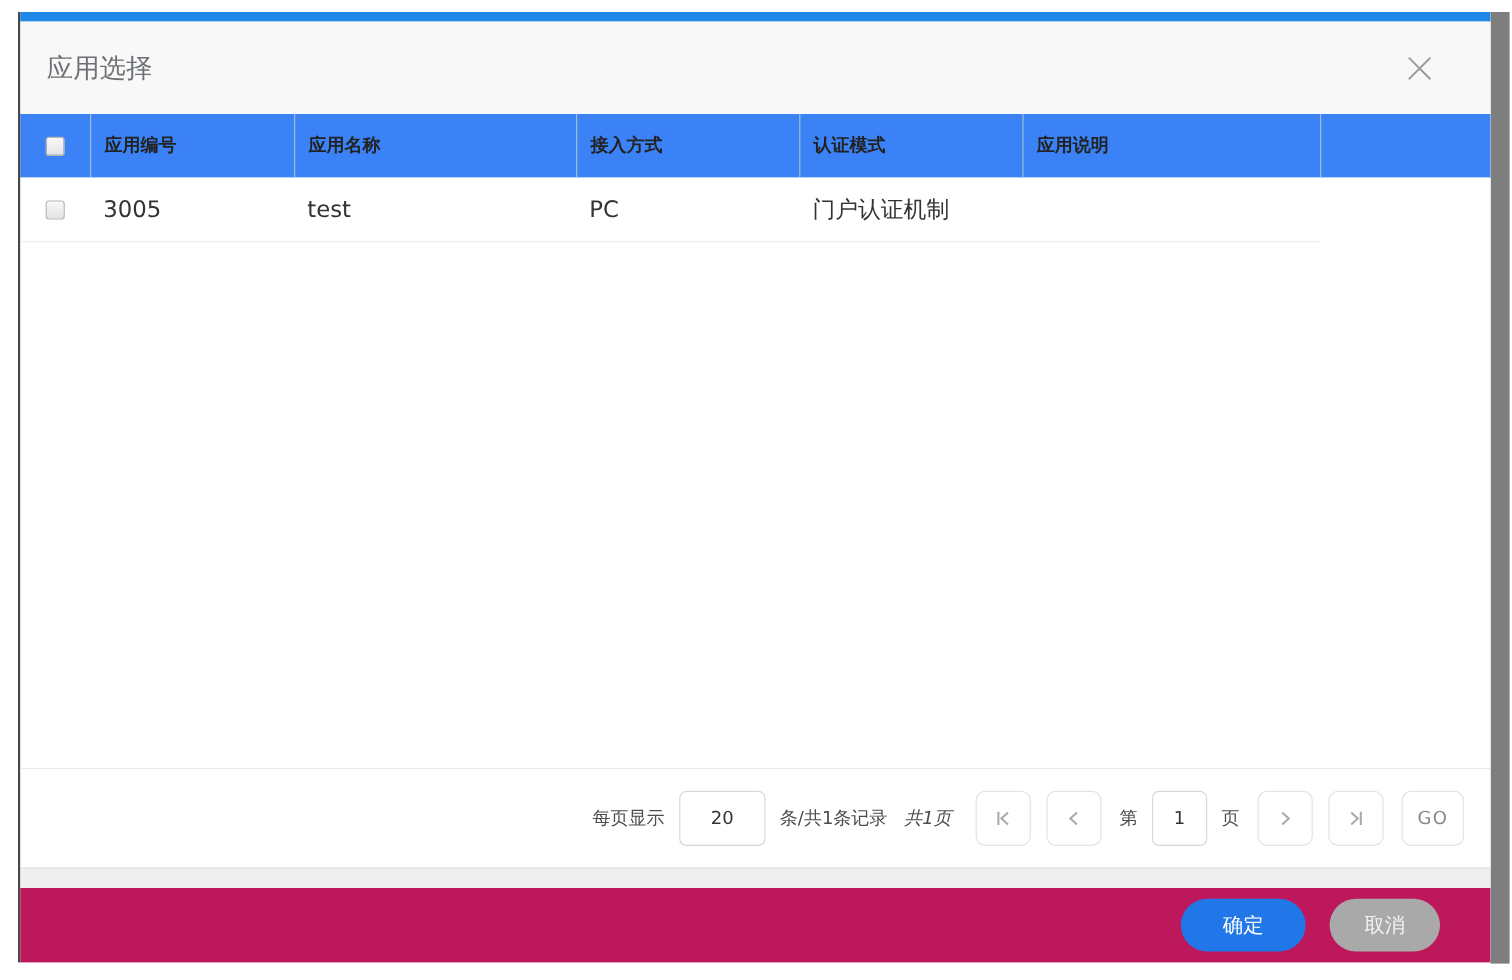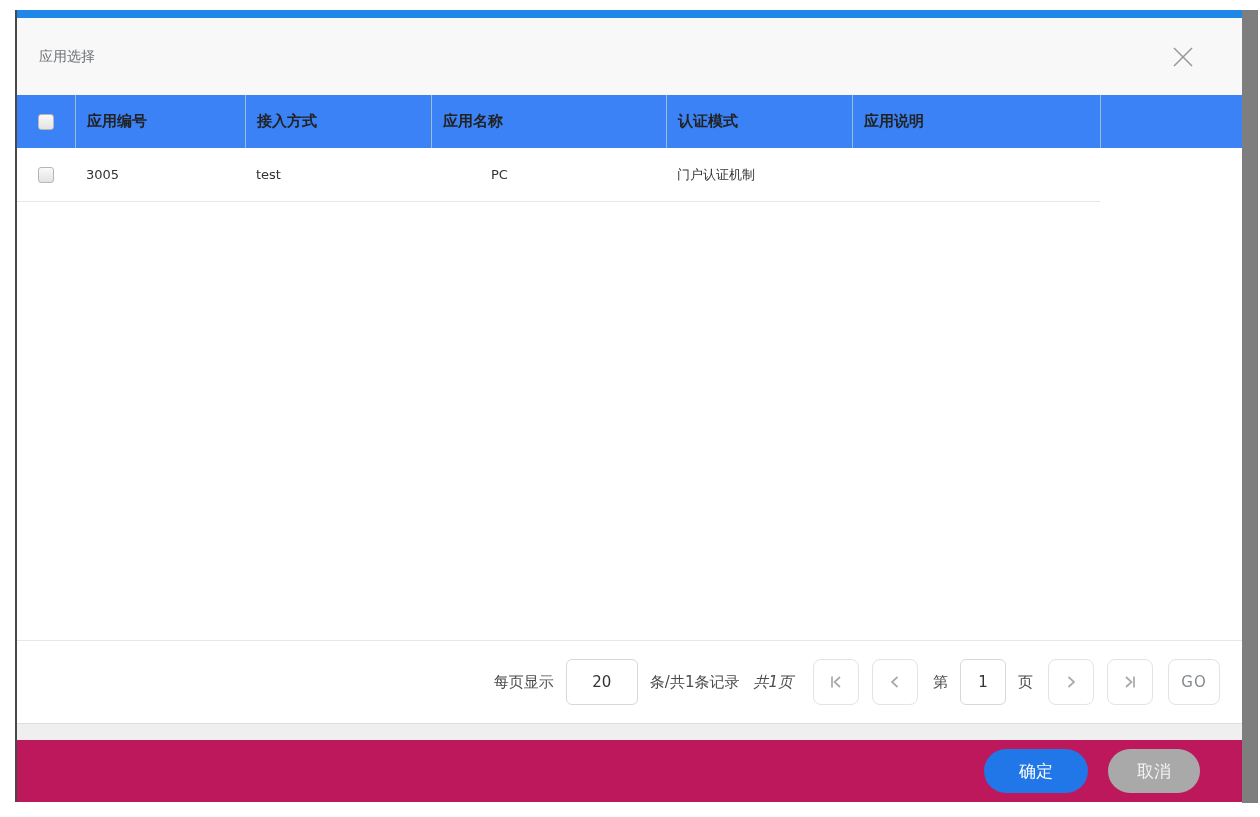--- a/index.html
+++ b/index.html
@@ -25,37 +25,37 @@
     display: flex; flex-direction: column;
   }
 
   .topbar { height: 8px; background: #1e87e8; flex: none; }
 
   .titlebar {
     height: 77px; flex: none; background: #f8f8f8;
     display: flex; align-items: center; justify-content: space-between;
     padding: 0 40px 0 22px;
   }
-  .title { font-size: 14px; color: #6d7175; }
+  .title { font-size: 22px; color: #6d7175; }
   .close-btn { background: none; border: none; cursor: pointer; line-height: 0; padding: 4px; }
 
   
   .thead { display: flex; height: 53px; flex: none; background: #3b82f6; }
   .trow  { display: flex; height: 54px; flex: none; background: #ffffff; }
   .cell { display: flex; align-items: center; padding-left: 11px; height: 100%; overflow: hidden; }
   .c0 { width: 58px;  justify-content: center; padding-left: 0; flex: none; }
   .c1 { width: 170px; flex: none; }
   .c2 { width: 235px; flex: none; }
   .c3 { width: 186px; flex: none; }
   .c4 { width: 186px; flex: none; }
   .c5 { width: 248px; flex: none; }
   .c6 { flex: 1; }
   .thead .cell { font-weight: bold; font-size: 15px; color: #222222; border-left: 1px solid #9cbdd1; }
   .thead .cell.c0 { border-left: none; }
-  .trow .cell { font-size: 13px; color: #333333; border-bottom: 1px solid #e7e7e7; }
+  .trow .cell { font-size: 19px; color: #333333; border-bottom: 1px solid #e7e7e7; }
   .trow .cell.c6 { border-bottom: none; }
 
   .checkbox {
     width: 16px; height: 16px;
     border: 1px solid #b6b6b6; border-radius: 3px;
     background: linear-gradient(#f9f9f9, #e3e3e3);
     cursor: pointer;
   }
 
   .filler { flex: 1; background: #ffffff; }
@@ -123,22 +123,22 @@
         </svg>
       </span>
     </button>
   </div>
 
   <div class="thead">
     <div class="cell c0">
       <span class="checkbox"></span>
     </div>
     <div class="cell c1">应用编号</div>
+    <div class="cell c2">应用名称</div>
     <div class="cell c3">接入方式</div>
-    <div class="cell c2">应用名称</div>
     <div class="cell c4">认证模式</div>
     <div class="cell c5">应用说明</div>
     <div class="cell c6"></div>
   </div>
 
   <div class="trow">
     <div class="cell c0">
       <span class="checkbox"></span>
     </div>
     <div class="cell c1">3005</div>

